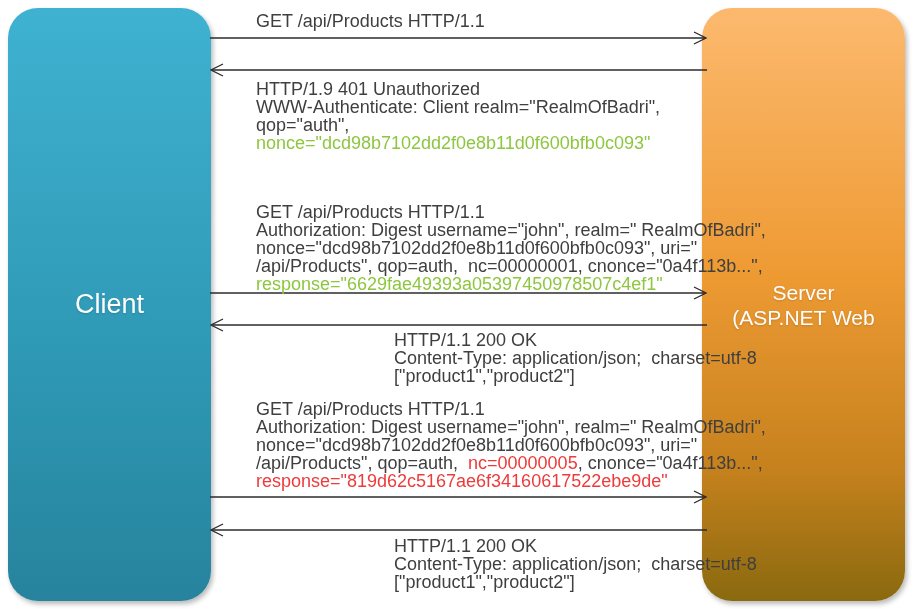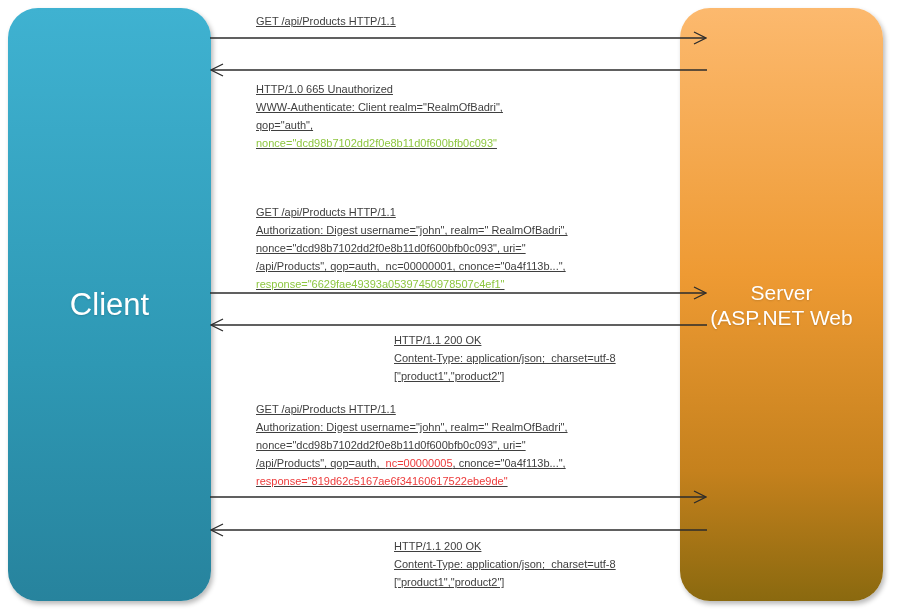--- a/index.html
+++ b/index.html
@@ -24,46 +24,45 @@
     box-shadow: 2px 3px 5px rgba(0,0,0,0.28);
     display: flex;
     align-items: center;
     justify-content: center;
   }
   .node.client {
     left: 8px;
     background: linear-gradient(180deg, var(--client-top) 0%, var(--client-mid) 60%, var(--client-bottom) 100%);
   }
   .node.server {
-    left: 680px;
+    left: 702px;
     background: linear-gradient(180deg, var(--server-top) 0%, var(--server-mid) 45%, var(--server-low) 78%, var(--server-bottom) 100%);
   }
   .node-label {
     color: #ffffff;
-    font-size: 31px;
+    font-size: 27px;
     text-align: center;
     line-height: 1.2;
     text-shadow: 0 1px 2px rgba(0,0,0,0.15);
   }
   .server-label {
     font-size: 21px;
     line-height: 25px;
   }
   .arrow {
     position: absolute;
     left: 210px;
     width: 497px;
     height: 14px;
   }
   .msg {
     position: absolute;
     color: var(--text-default);
-    font-size: 11px;
+    font-size: 18px;
     line-height: 18px;
-    text-decoration: underline;
   }
   .msg-line { white-space: pre; }
   .seg-default { color: var(--text-default); }
   .seg-green { color: var(--nonce-green); }
   .seg-red { color: var(--alert-red); }
 </style>
 </head>
 <body>
 
 <div class="canvas">
@@ -106,21 +105,21 @@
 
   <svg class="arrow" style="top:523px" viewBox="0 0 497 14">
     <line x1="2" y1="7" x2="497" y2="7" stroke="#2b2b2b" stroke-width="1.3"></line>
     <polyline points="13,1 1,7 13,13" fill="none" stroke="#2b2b2b" stroke-width="1.3"></polyline>
   </svg>
 
   <div class="msg" style="left:256px; top:12px;">
       <div class="msg-line"><span class="seg-default">GET /api/Products HTTP/1.1</span></div>
     </div>
   <div class="msg" style="left:256px; top:80px;">
-      <div class="msg-line"><span class="seg-default">HTTP/1.0 665 Unauthorized</span></div>
+      <div class="msg-line"><span class="seg-default">HTTP/1.9 401 Unauthorized</span></div>
       <div class="msg-line"><span class="seg-default">WWW-Authenticate: Client realm="RealmOfBadri",</span></div>
       <div class="msg-line"><span class="seg-default">qop="auth",</span></div>
       <div class="msg-line"><span class="seg-green">nonce="dcd98b7102dd2f0e8b11d0f600bfb0c093"</span></div>
     </div>
   <div class="msg" style="left:256px; top:203px;">
       <div class="msg-line"><span class="seg-default">GET /api/Products HTTP/1.1</span></div>
       <div class="msg-line"><span class="seg-default">Authorization: Digest username="john", realm=" RealmOfBadri",</span></div>
       <div class="msg-line"><span class="seg-default">nonce="dcd98b7102dd2f0e8b11d0f600bfb0c093", uri="</span></div>
       <div class="msg-line"><span class="seg-default">/api/Products", qop=auth,  nc=00000001, cnonce="0a4f113b...",</span></div>
       <div class="msg-line"><span class="seg-green">response="6629fae49393a05397450978507c4ef1"</span></div>

